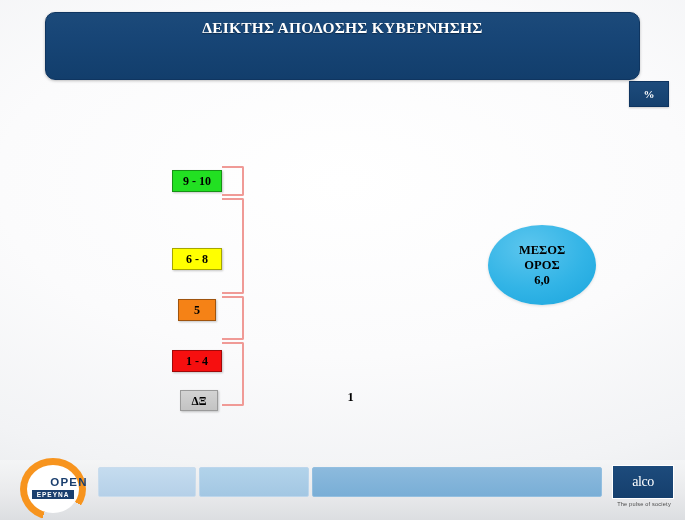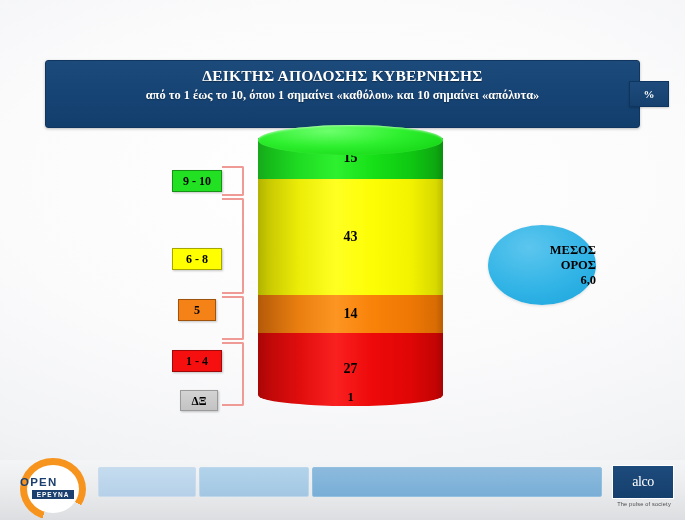--- a/index.html
+++ b/index.html
@@ -22,26 +22,25 @@
 
   
   .banner {
     position: absolute;
     left: 45px;
     top: 12px;
     width: 595px;
     height: 68px;
     background: linear-gradient(180deg, #1c4a7a 0%, #174576 38%, #123e6c 100%);
     border: 1px solid #0f3560;
-    border-radius: 3px;
+    border-radius: 10px;
     box-shadow: 0 1px 3px rgba(0,0,0,0.25);
     color: #ffffff;
     text-align: center;
     padding-top: 5px;
-    margin-top: 48px;
   }
   .banner-title {
     font-size: 15.5px;
     font-weight: bold;
     letter-spacing: 0.2px;
     line-height: 20px;
     text-shadow: 0 1px 1px rgba(0,0,0,0.4);
   }
   .banner-sub {
     font-size: 12.4px;
@@ -199,21 +198,21 @@
     position: absolute;
     left: 488px;
     top: 225px;
     width: 108px;
     height: 80px;
     border-radius: 50%;
     background: radial-gradient(ellipse 130% 130% at 38% 28%,
       #5cc6ee 0%, #32b4e6 40%, #1ba5dd 72%, #1796cd 100%);
     display: flex;
     flex-direction: column;
-    align-items: flex-end;
+    align-items: center;
     justify-content: center;
     color: #000000;
     font-weight: bold;
     font-size: 12.5px;
     line-height: 15px;
     box-shadow: 0 1px 3px rgba(0,0,0,0.12);
   }
 
   
   .footer {
@@ -249,23 +248,23 @@
   }
   .open-ring::after {
     content: "";
     position: absolute;
     left: 7px; top: 7px; right: 7px; bottom: 7px;
     border-radius: 50%;
     background: #ffffff;
   }
   .open-text {
     position: absolute;
-    left: 0; top: 18px;
+    left: 16px; top: 18px;
     width: 100%;
-    text-align: left;
+    text-align: center;
     z-index: 2;
     font-family: "Liberation Sans", sans-serif;
     font-size: 11.5px;
     font-weight: bold;
     letter-spacing: 1.2px;
     color: #1b3f6e;
   }
   .open-sub {
     position: absolute;
     left: 12px; top: 32px;
@@ -309,56 +308,35 @@
     letter-spacing: 0.2px;
   }
 </style>
 </head>
 <body>
 
 <div class="slide">
 
   <div class="banner">
     <div class="banner-title">ΔΕΙΚΤΗΣ ΑΠΟΔΟΣΗΣ ΚΥΒΕΡΝΗΣΗΣ</div>
-    <div class="banner-sub">από το 1 έως το 10, όπου 1 σημαίνει «καθόλου» και 10 σημαίνει «απόλυτα»</div>
   </div>
 
   <div class="pct-badge">%</div>
 
   <div class="cat-box cat-0">9 - 10</div>
   <div class="cat-box cat-1">6 - 8</div>
   <div class="cat-box cat-2">5</div>
   <div class="cat-box cat-3">1 - 4</div>
   <div class="cat-box cat-4">ΔΞ</div>
 
   <div class="bracket br-0"></div>
   <div class="bracket br-1"></div>
   <div class="bracket br-2"></div>
   <div class="bracket br-3"></div>
 
-  <div class="cyl">
-    <div class="cyl-bottom"></div>
-    <div class="cyl-clip">
-      <div class="cyl-body" id="cyl-segments">
-          <div class="seg seg-green" style="top: 0%; height: 15.1515%;">
-            <span>15</span>
-          </div>
-          <div class="seg seg-yellow" style="top: 15.1515%; height: 43.4343%;">
-            <span>43</span>
-          </div>
-          <div class="seg seg-orange" style="top: 58.5859%; height: 14.1414%;">
-            <span>14</span>
-          </div>
-          <div class="seg seg-red" style="top: 72.7273%; height: 27.2727%;">
-            <span>27</span>
-          </div>
-        </div>
-    </div>
-    <div class="cyl-top"></div>
-  </div>
   <div class="base-label">1</div>
 
   <div class="avg">
     <div>ΜΕΣΟΣ</div>
     <div>ΟΡΟΣ</div>
     <div>6,0</div>
   </div>
 
   <div class="footer"></div>
   <div class="fbar fbar-1"></div>

